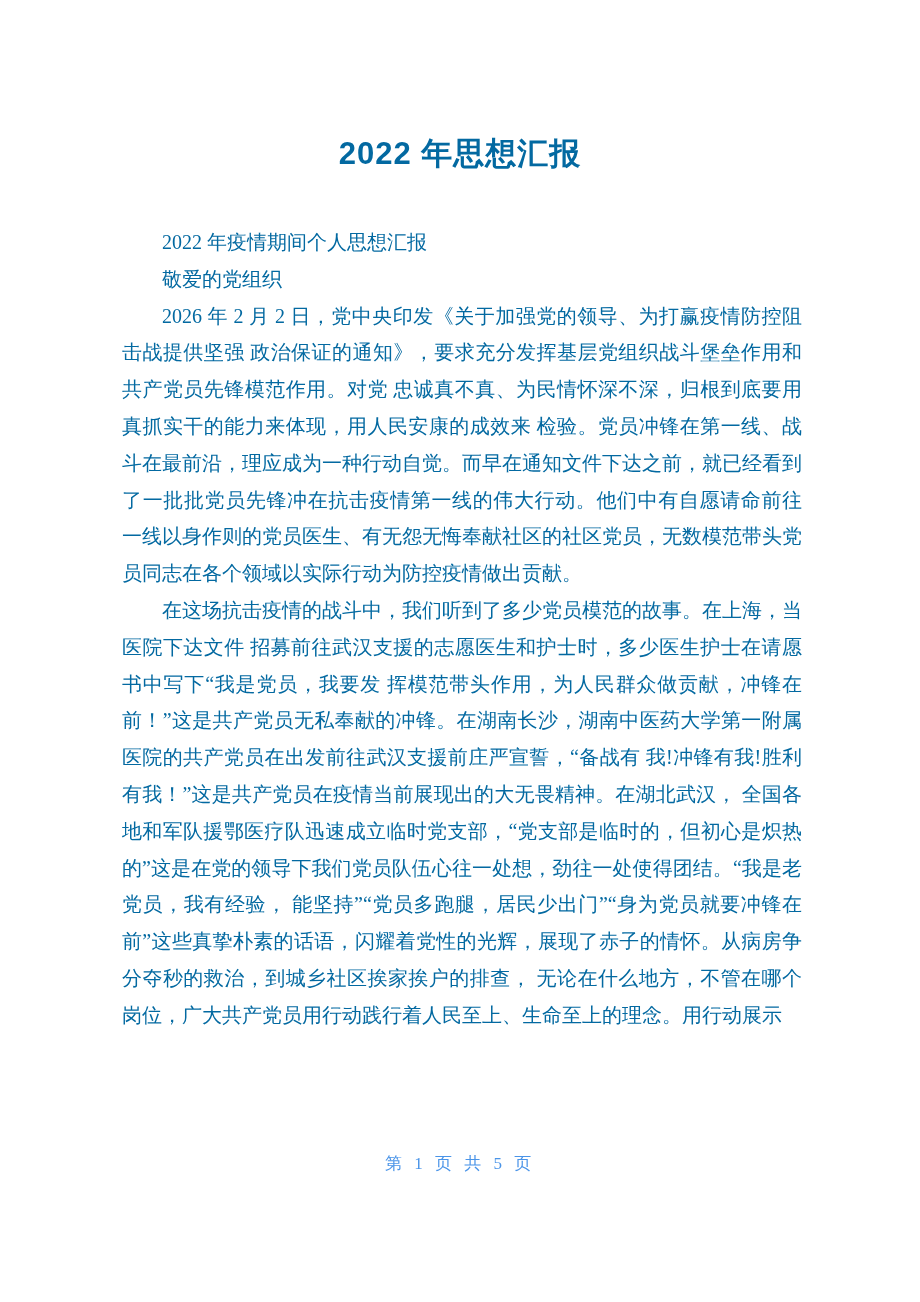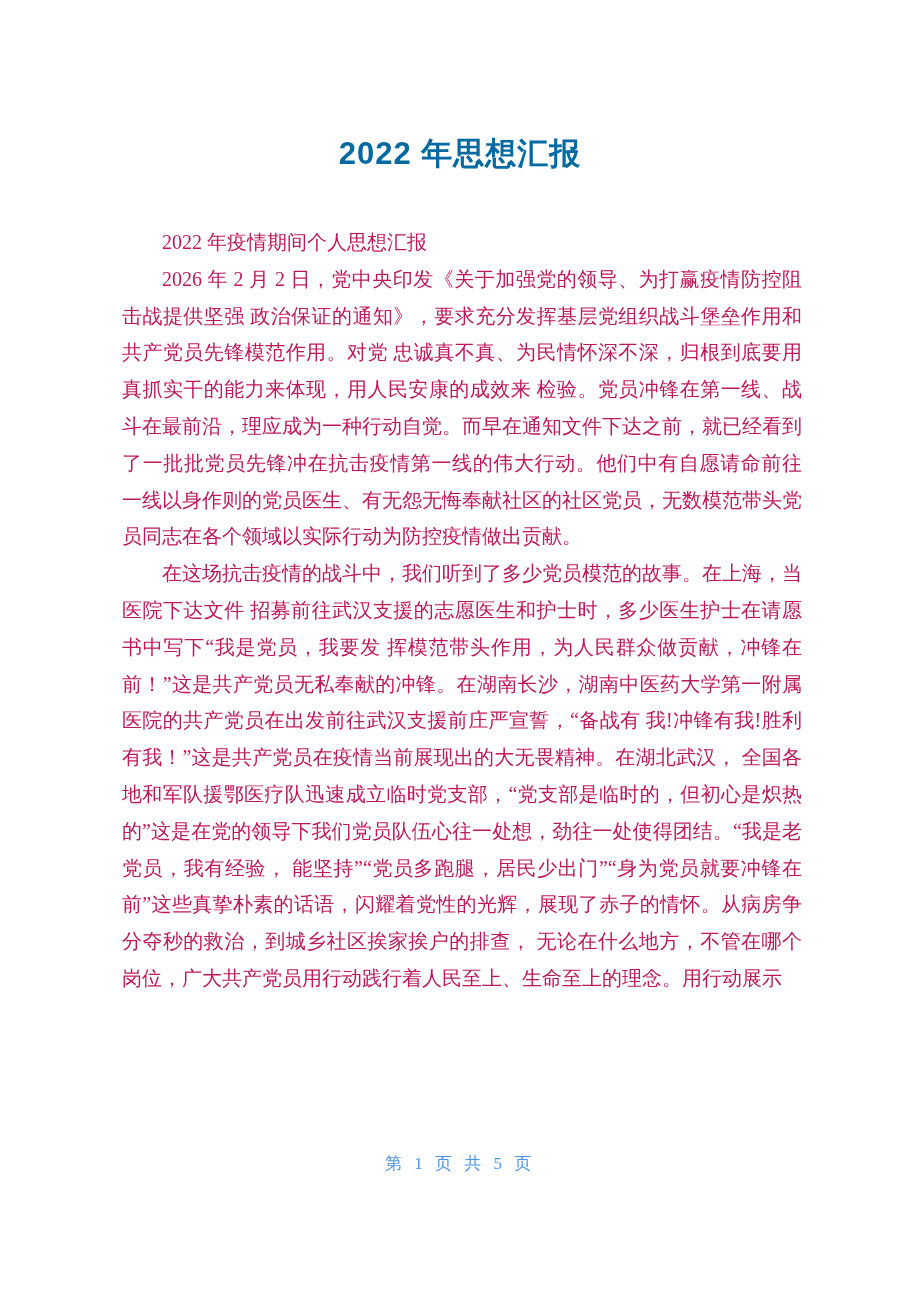--- a/index.html
+++ b/index.html
@@ -48,21 +48,22 @@
     font-family: "Liberation Serif", "DejaVu Serif", serif;
   }
 </style>
 </head>
 <body>
 
 <div class="page">
 
   <h1 class="doc-title" style="color: #0369a1;">2022 年思想汇报</h1>
 
-  <div class="doc-body" style="color: #be185d;">
+  <div class="doc-body" style="color: #0369a1;">
     <p>2022 年疫情期间个人思想汇报</p>
+    <p>敬爱的党组织</p>
     <p>2026 年 2 月 2 日，党中央印发《关于加强党的领导、为打赢疫情防控阻击战提供坚强 政治保证的通知》，要求充分发挥基层党组织战斗堡垒作用和共产党员先锋模范作用。对党 忠诚真不真、为民情怀深不深，归根到底要用真抓实干的能力来体现，用人民安康的成效来 检验。党员冲锋在第一线、战斗在最前沿，理应成为一种行动自觉。而早在通知文件下达之前，就已经看到了一批批党员先锋冲在抗击疫情第一线的伟大行动。他们中有自愿请命前往 一线以身作则的党员医生、有无怨无悔奉献社区的社区党员，无数模范带头党员同志在各个领域以实际行动为防控疫情做出贡献。</p>
     <p>在这场抗击疫情的战斗中，我们听到了多少党员模范的故事。在上海，当医院下达文件 招募前往武汉支援的志愿医生和护士时，多少医生护士在请愿书中写下“我是党员，我要发 挥模范带头作用，为人民群众做贡献，冲锋在前！”这是共产党员无私奉献的冲锋。在湖南长沙，湖南中医药大学第一附属医院的共产党员在出发前往武汉支援前庄严宣誓，“备战有 我!冲锋有我!胜利有我！”这是共产党员在疫情当前展现出的大无畏精神。在湖北武汉， 全国各地和军队援鄂医疗队迅速成立临时党支部，“党支部是临时的，但初心是炽热的”这是在党的领导下我们党员队伍心往一处想，劲往一处使得团结。“我是老党员，我有经验， 能坚持”“党员多跑腿，居民少出门”“身为党员就要冲锋在前”这些真挚朴素的话语，闪耀着党性的光辉，展现了赤子的情怀。从病房争分夺秒的救治，到城乡社区挨家挨户的排查， 无论在什么地方，不管在哪个岗位，广大共产党员用行动践行着人民至上、生命至上的理念。用行动展示</p>
   </div>
 
   <div class="page-footer" style="color: rgb(74, 148, 232);">第 1 页 共 5 页</div>
 
 </div>
 
 </body></html>

